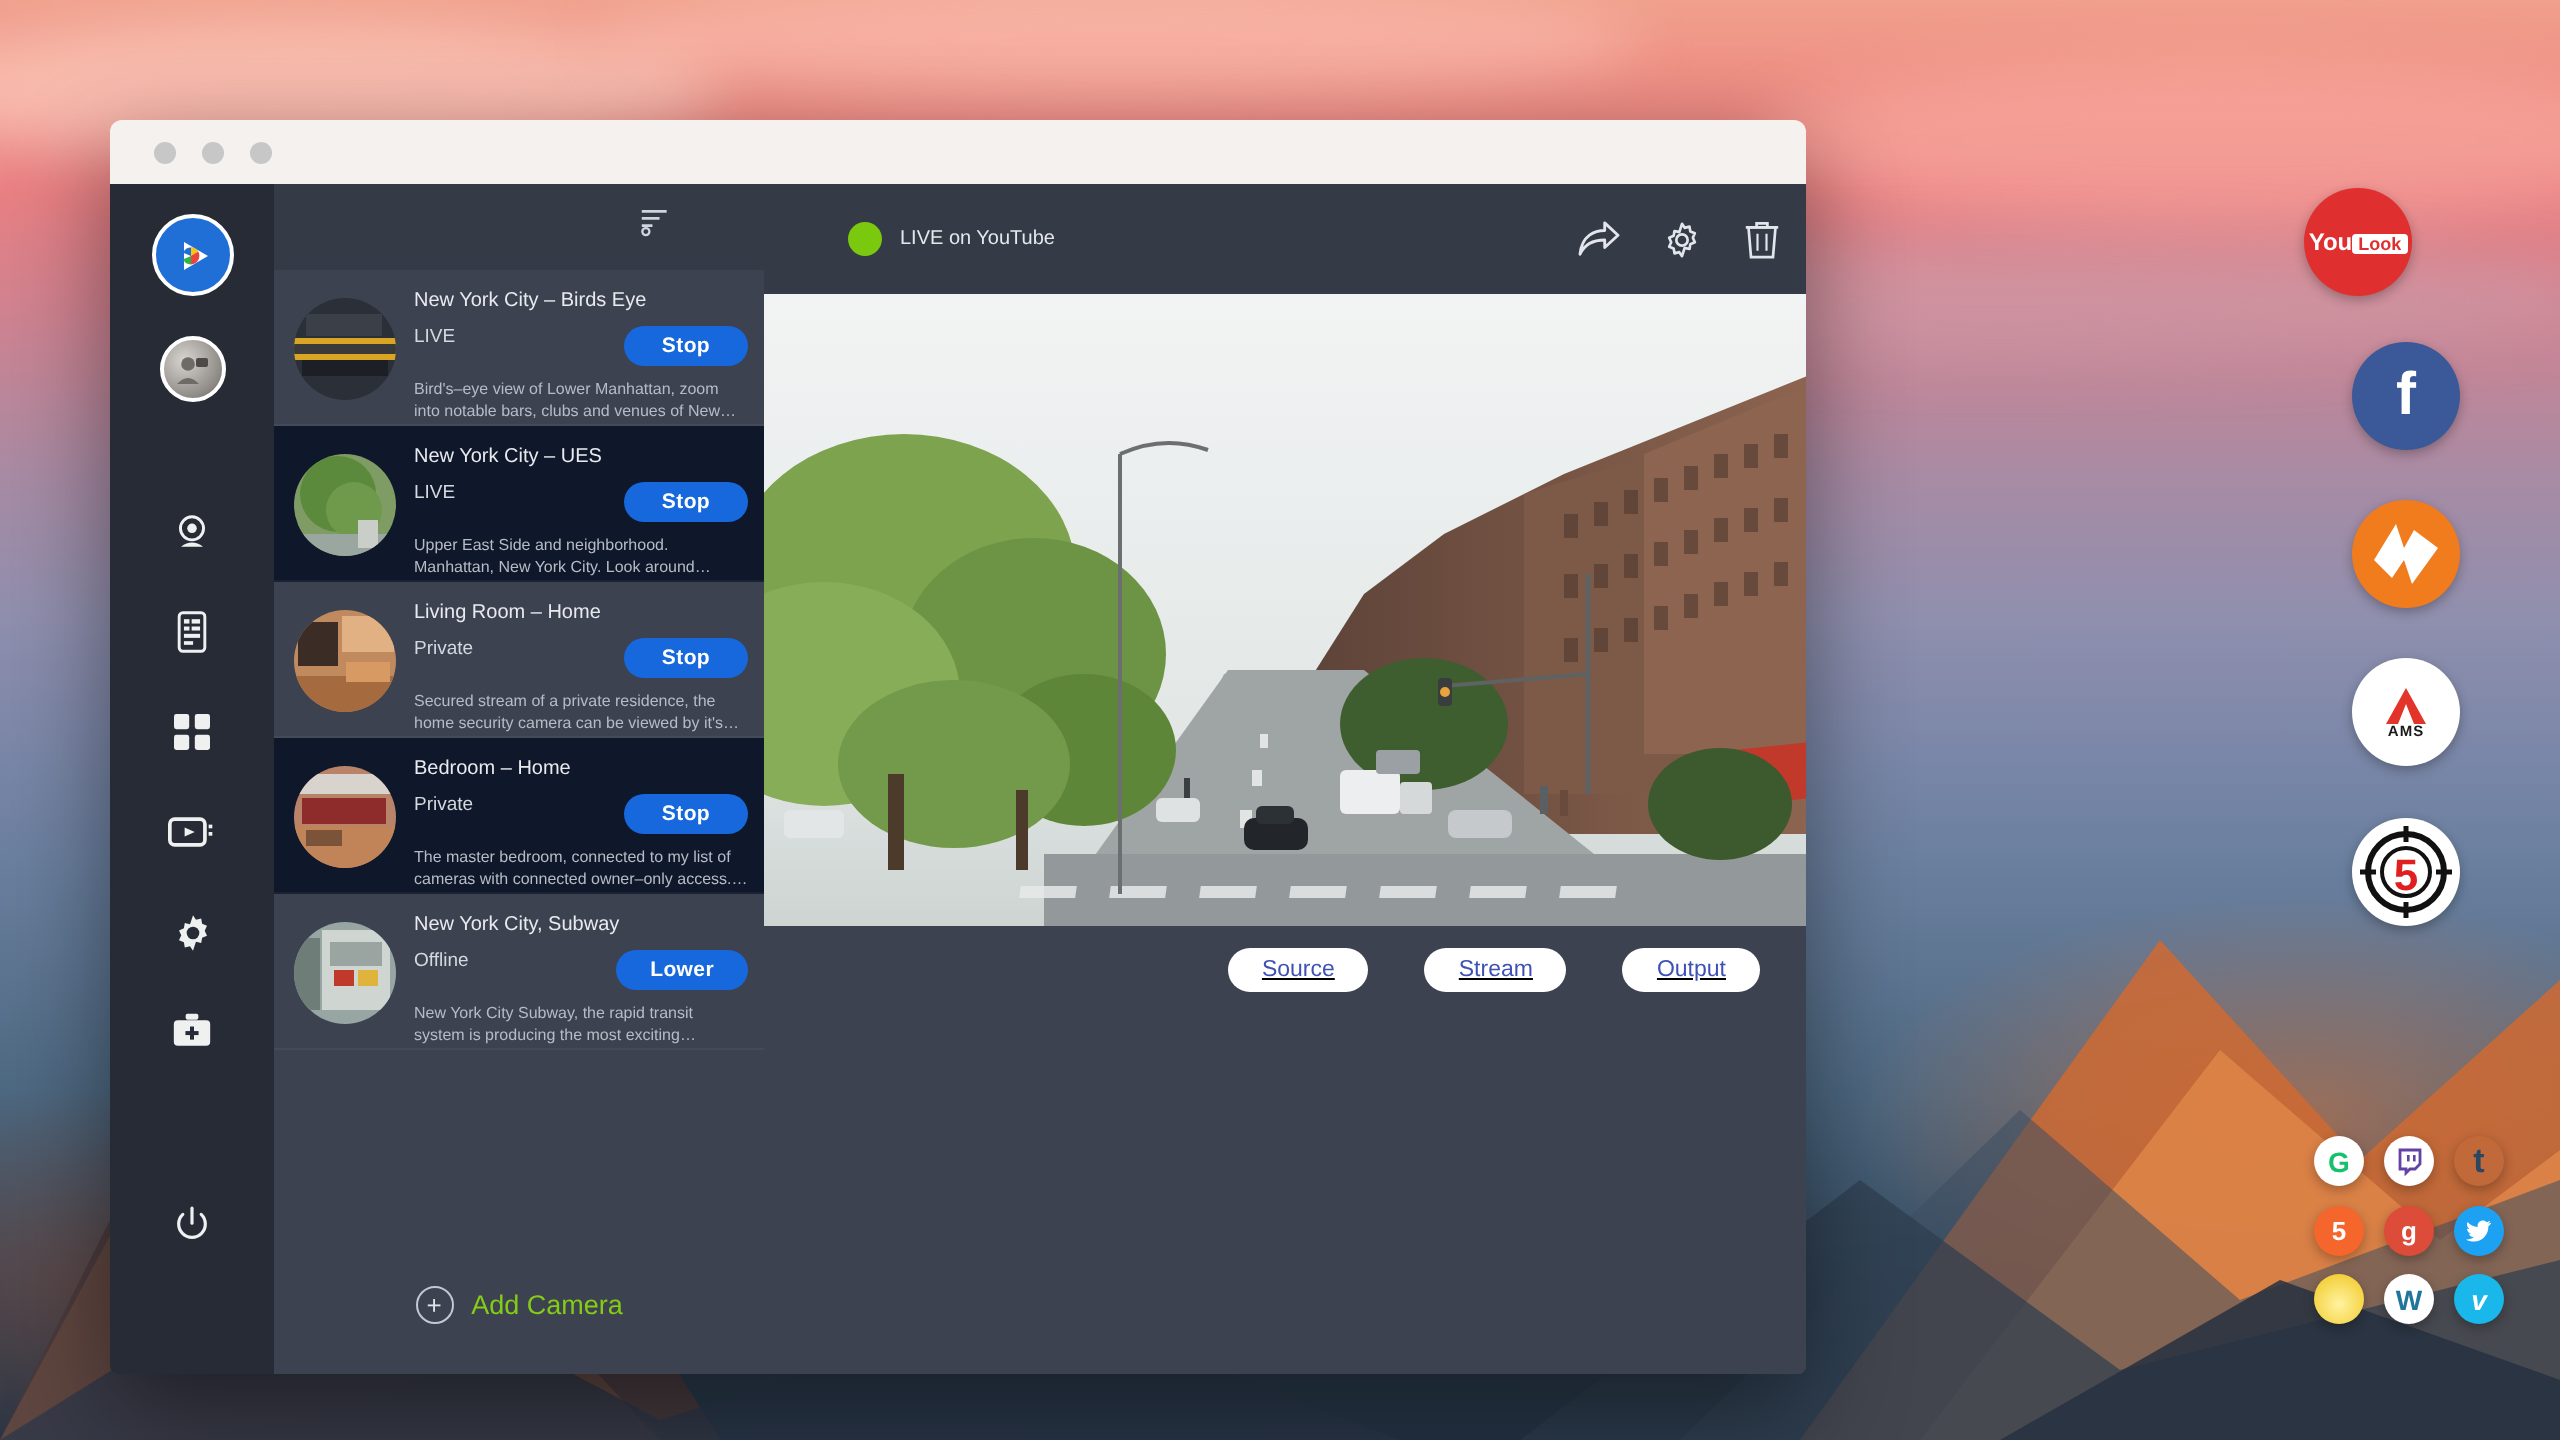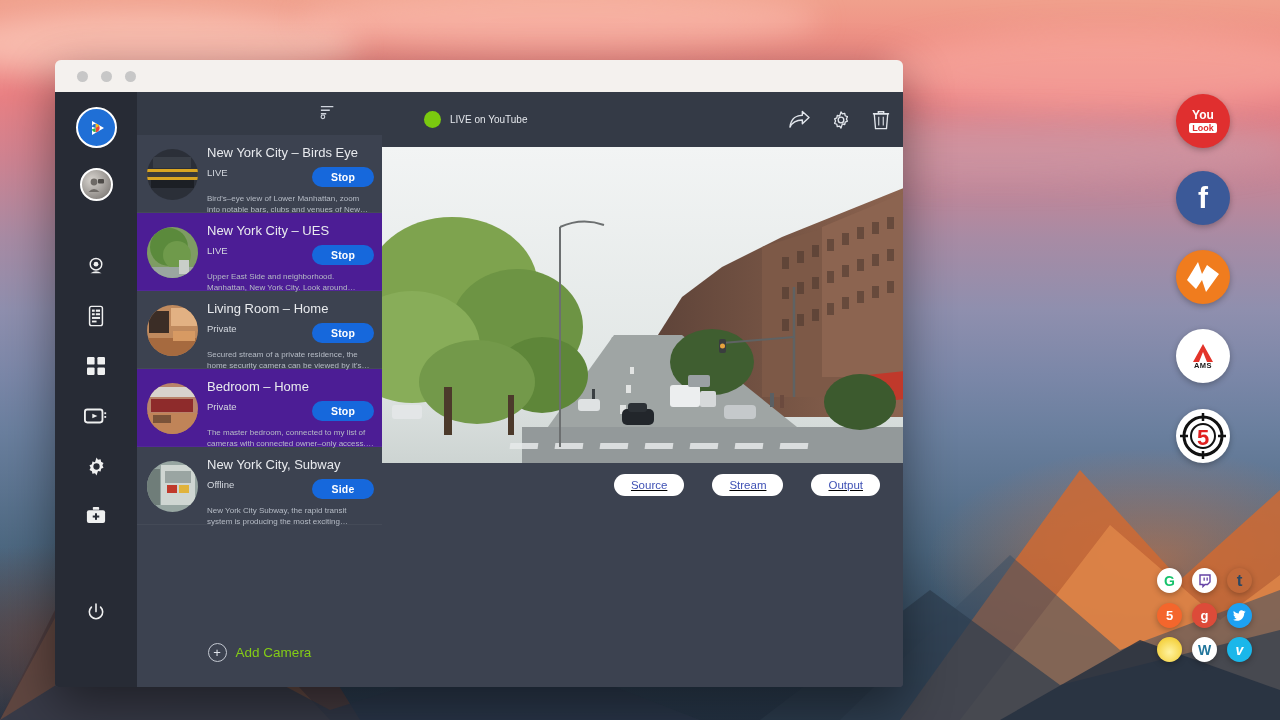--- a/index.html
+++ b/index.html
@@ -89,28 +89,28 @@
   #listhdr {
     height: 43px; display: flex; align-items: center;
     padding-left: 183px; background: #343a46;
   }
   #camlist { flex: 1; overflow: hidden; }
   .cam {
     display: flex; padding: 10px 8px 9px 10px; gap: 9px;
     border-bottom: 1px solid rgba(255,255,255,0.045);
     cursor: pointer; height: 78px;
   }
-  .cam.alt { background: #4c1d95; }
+  .cam.alt { background: #0f172a; }
   .cam-thumb {
     width: 51px; height: 51px; border-radius: 50%; flex: 0 0 51px;
     margin-top: 4px; overflow: hidden; position: relative;
   }
   .cam-body { flex: 1; min-width: 0; }
   .cam-title {
-    font-size: 13px; color: #e8eaee; margin-bottom: 7px;
+    font-size: 10px; color: #e8eaee; margin-bottom: 7px;
     white-space: nowrap; overflow: hidden; text-overflow: ellipsis;
   }
   .cam-row { display: flex; align-items: flex-start; justify-content: space-between; }
   .cam-state { font-size: 9.5px; color: #d4d8df; }
   .cam-btn {
     background: #1668dc; color: #fff; font-size: 10.5px; font-weight: bold;
     border: none; border-radius: 11px; padding: 4px 17px; cursor: pointer;
     min-width: 62px; letter-spacing: 0.2px;
   }
   .cam-desc {
@@ -391,21 +391,21 @@
                 <rect x="18" y="10" width="26" height="12" fill="#9aa5a2"></rect>
                 <rect x="20" y="24" width="10" height="8" fill="#c0392b"></rect>
                 <rect x="32" y="24" width="10" height="8" fill="#e0b33c"></rect>
                 <rect x="0" y="8" width="13" height="36" fill="#6f7d79"></rect>
               </svg>
             </div>
             <div class="cam-body">
               <div class="cam-title">New York City, Subway</div>
               <div class="cam-row">
                 <span class="cam-state">Offline</span>
-                <button class="cam-btn">Side</button>
+                <button class="cam-btn">Lower</button>
               </div>
               <div class="cam-desc">New York City Subway, the rapid transit system is producing the most exciting livestreams, we ...</div>
             </div>
           </div>
         </div>
 
         <div id="addcam">
           <span class="plus">+</span>
           <span class="lbl">Add Camera</span>
         </div>
@@ -558,21 +558,21 @@
           <button class="pill">Output</button>
         </div>
 
         <div id="info">
         </div>
       </div>
     </div>
 
   </div>
 
-  <div class="dicon big" style="left:1176px; top:94px; background:#e02f2f; flex-direction:column;">
+  <div class="dicon big" style="left:1152px; top:94px; background:#e02f2f; flex-direction:row;">
     <div style="font-size:12px;line-height:1;">You</div>
     <div style="background:#fff;color:#e02f2f;font-size:9px;border-radius:2px;padding:0 3px;margin-top:2px;">Look</div>
   </div>
 
   <div class="dicon big" style="left:1176px; top:171px; background:#3b5998; font-size:30px;">f</div>
 
   <div class="dicon big" style="left:1176px; top:250px; background:#f07c1e;">
     <svg width="38" height="34" viewBox="0 0 38 34">
       <polygon points="3,20 14,2 18,14 23,5 35,14 22,32 18,20 12,29" fill="#ffffff"></polygon>
     </svg>

